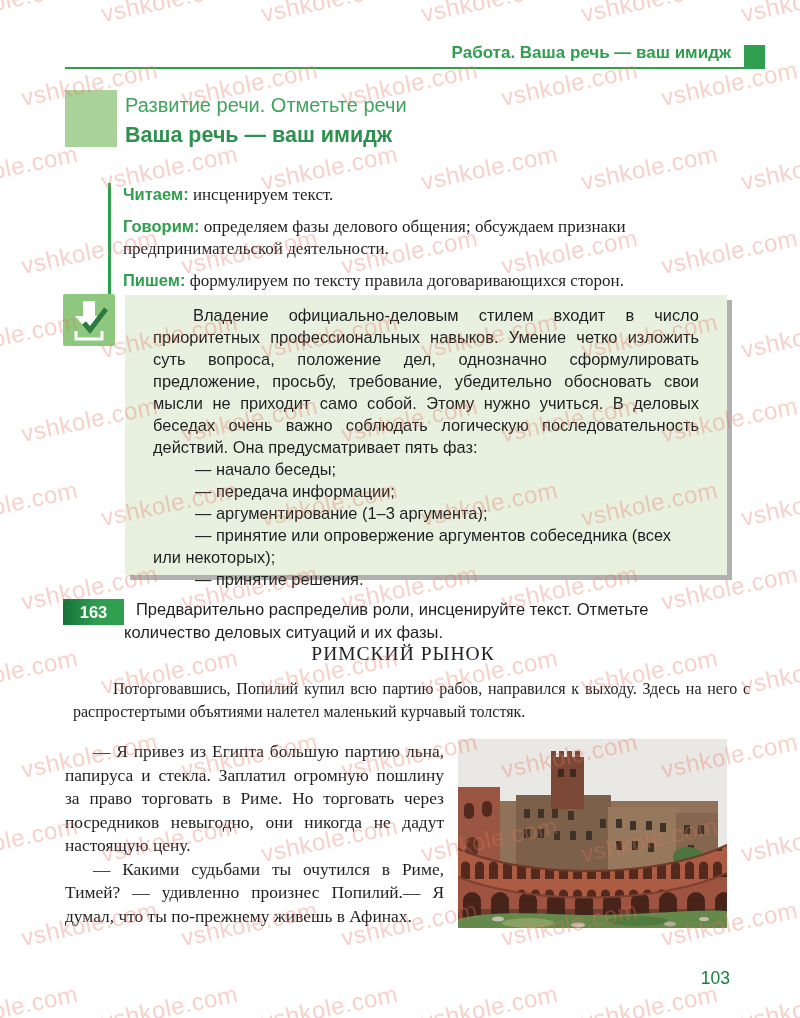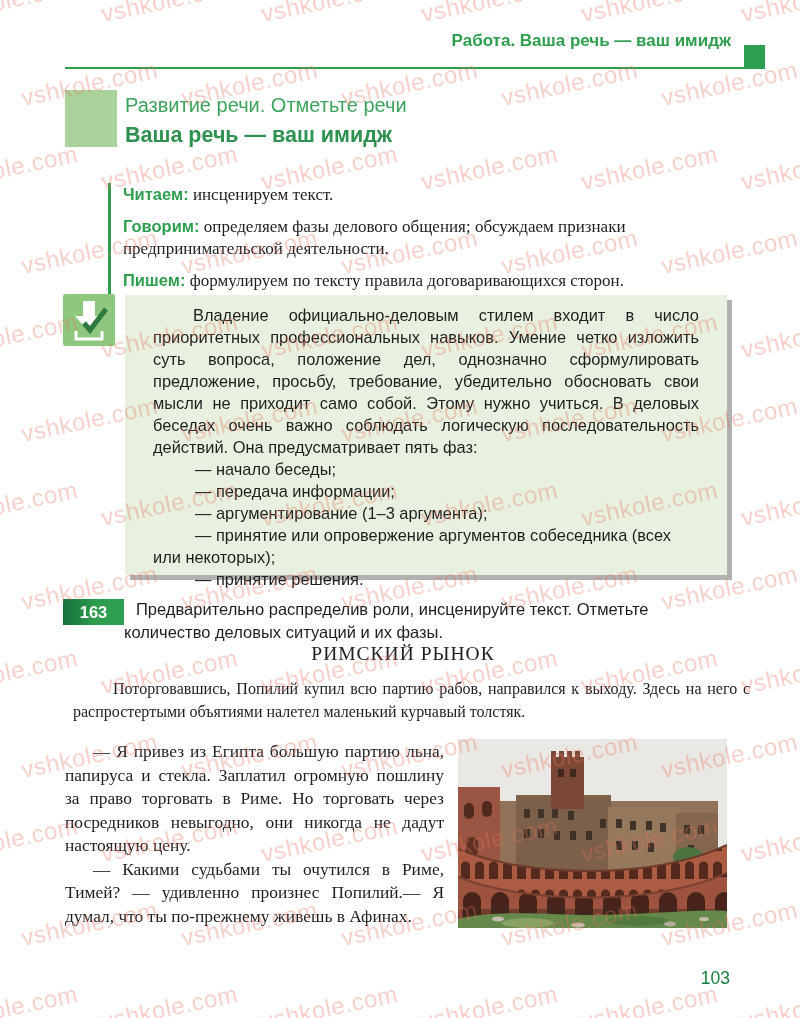--- a/index.html
+++ b/index.html
@@ -6,21 +6,21 @@
   .page{position:relative;width:800px;height:1018px;background:#fff;overflow:hidden;
         font-family:"Liberation Sans",sans-serif;color:#1f1f1f;}
   .content{position:absolute;inset:0;z-index:2;}
   .wm-layer{position:absolute;inset:0;z-index:3;pointer-events:none;overflow:hidden;}
   .wm{position:absolute;transform:rotate(-12deg);font:24px "Liberation Sans",sans-serif;
       white-space:nowrap;font-weight:400;letter-spacing:.5px;}
 
   
   .header{position:absolute;left:65px;top:38px;width:700px;height:29px;
           border-bottom:2px solid var(--accent);}
-  .header-title{position:absolute;right:34px;bottom:16px;font-size:17px;font-weight:bold;
+  .header-title{position:absolute;right:34px;bottom:4px;font-size:17px;font-weight:bold;
                 color:var(--accent);}
   .header-square{position:absolute;right:0;bottom:0;width:21px;height:22px;background:var(--accent);}
 
   
   .lesson-square{position:absolute;left:65px;top:90px;width:52px;height:57px;background:var(--square);}
   .lesson-titles{position:absolute;left:125px;top:94px;}
   .lesson-super{font-size:20px;color:var(--green-mid);}
   .lesson-title{font-size:21.5px;font-weight:bold;color:var(--green-dark);margin-top:6px;}
 
   

